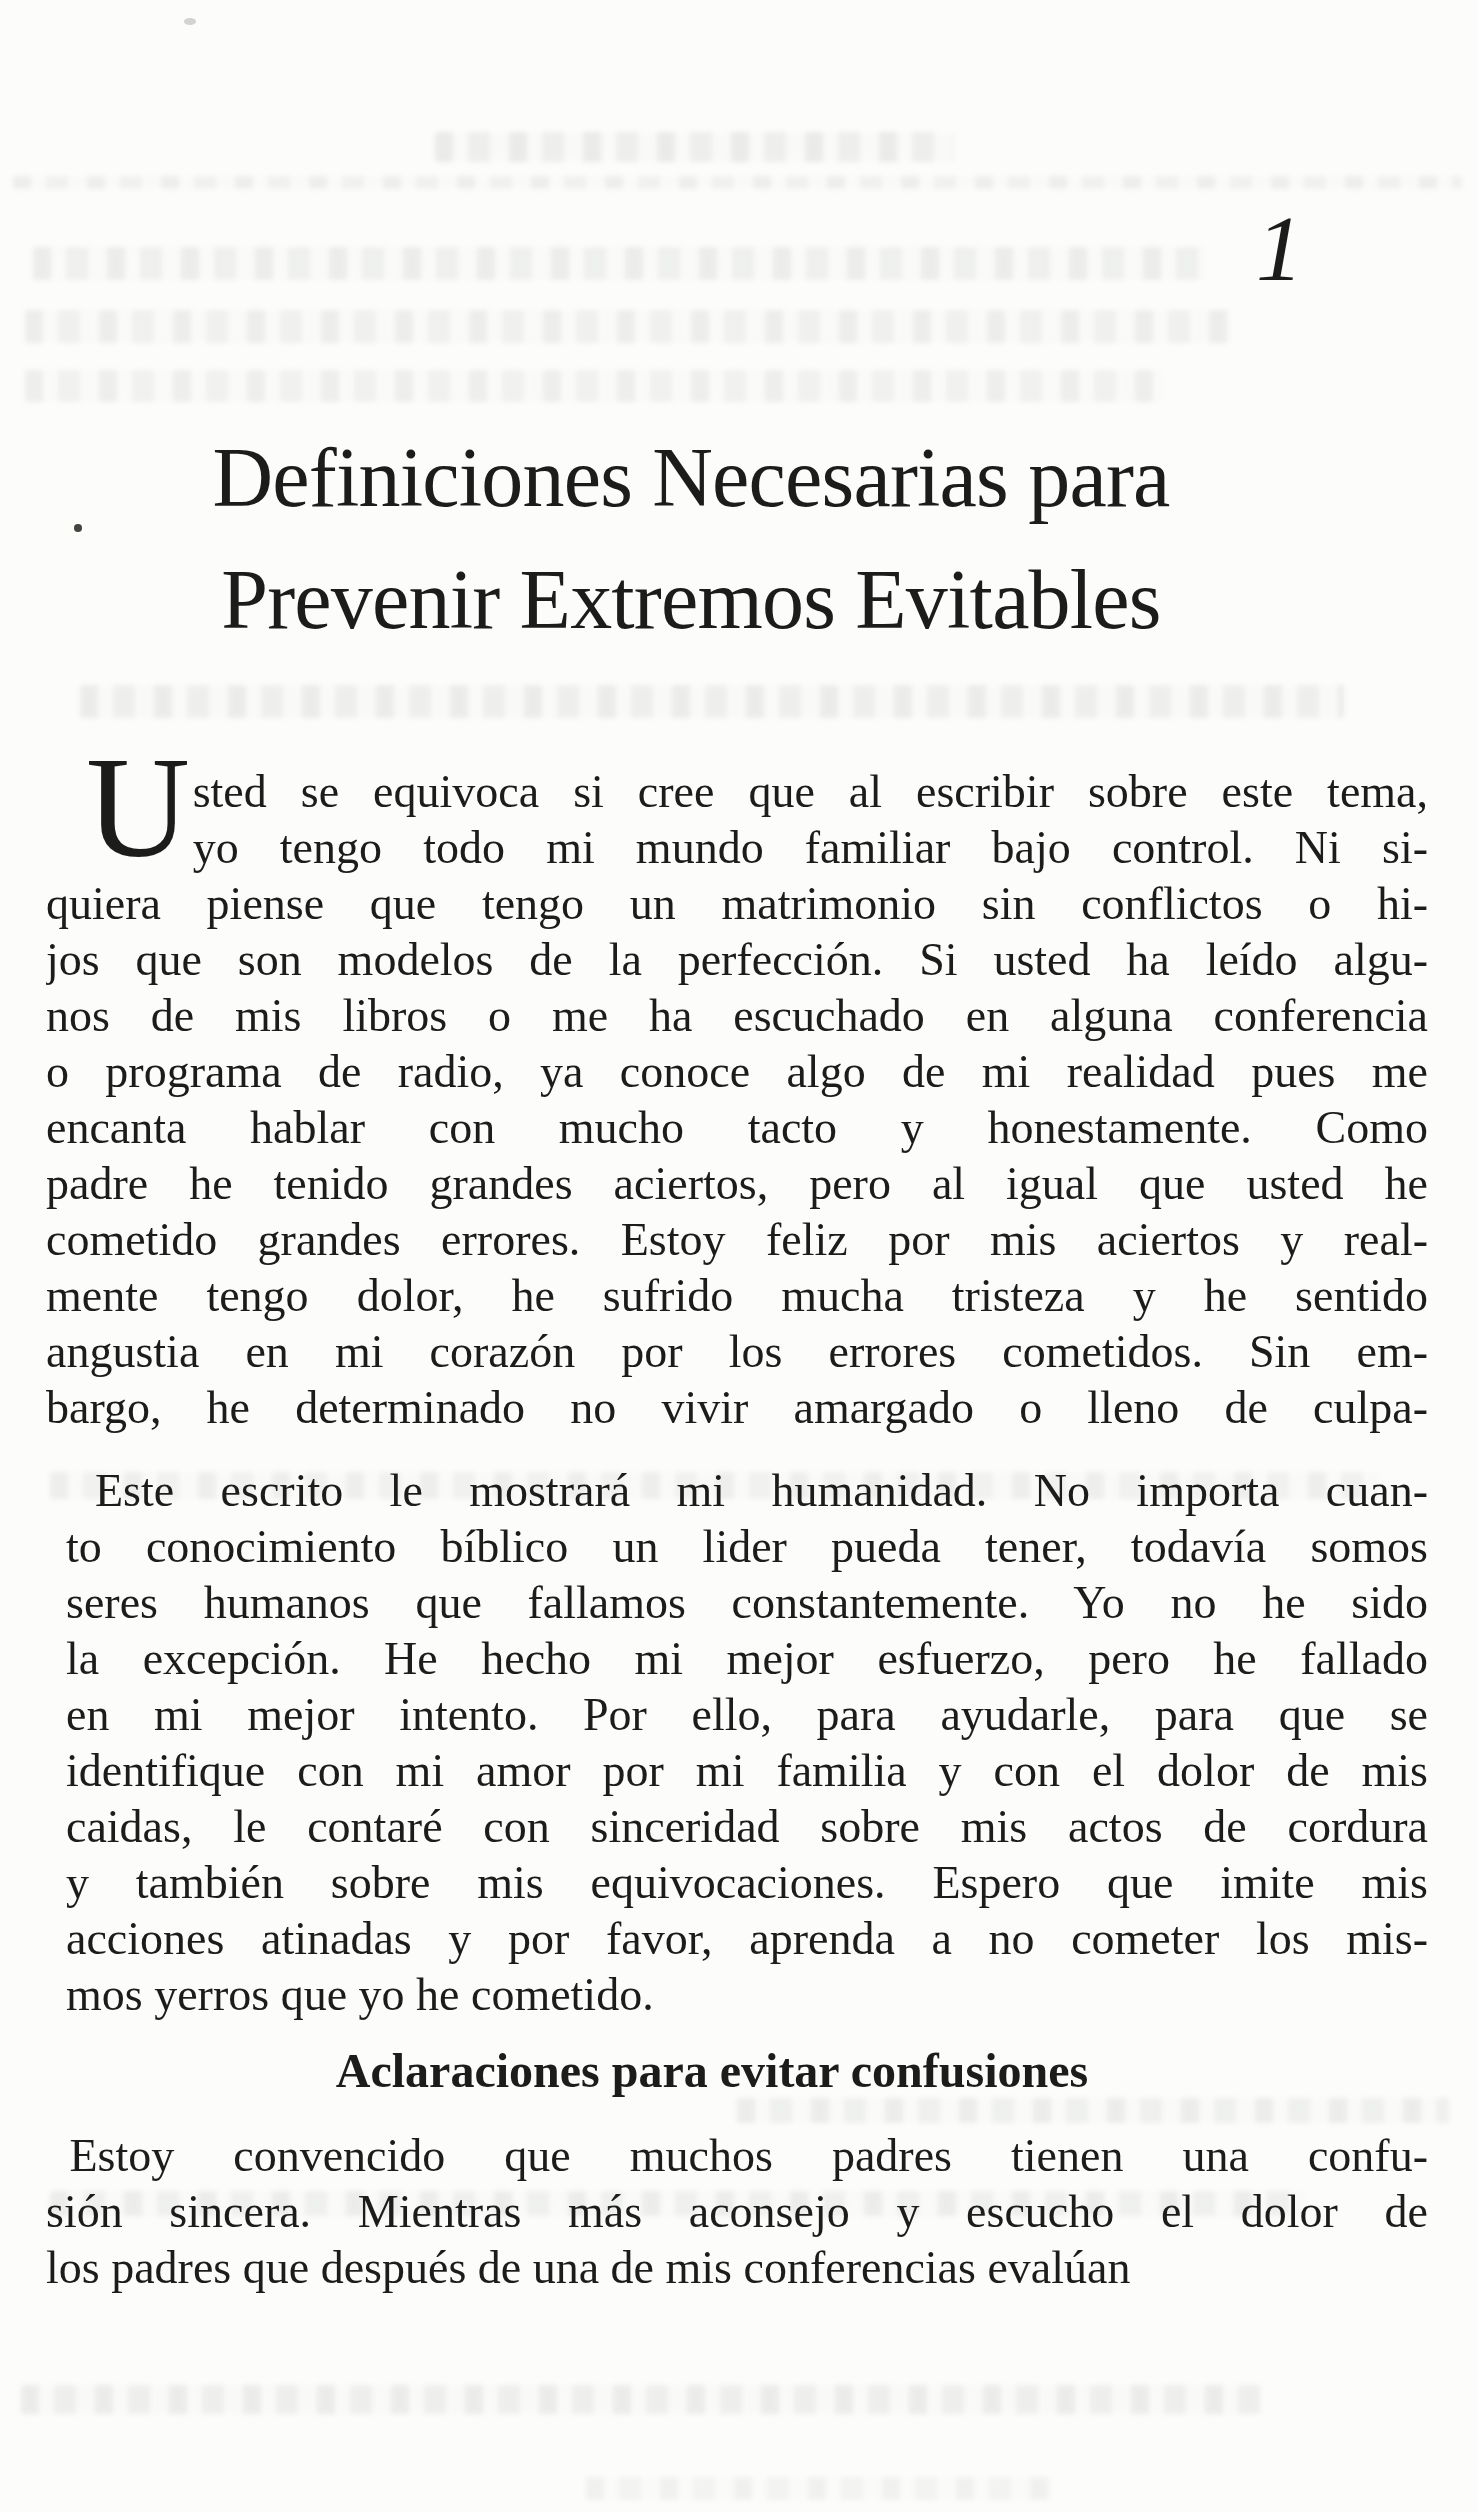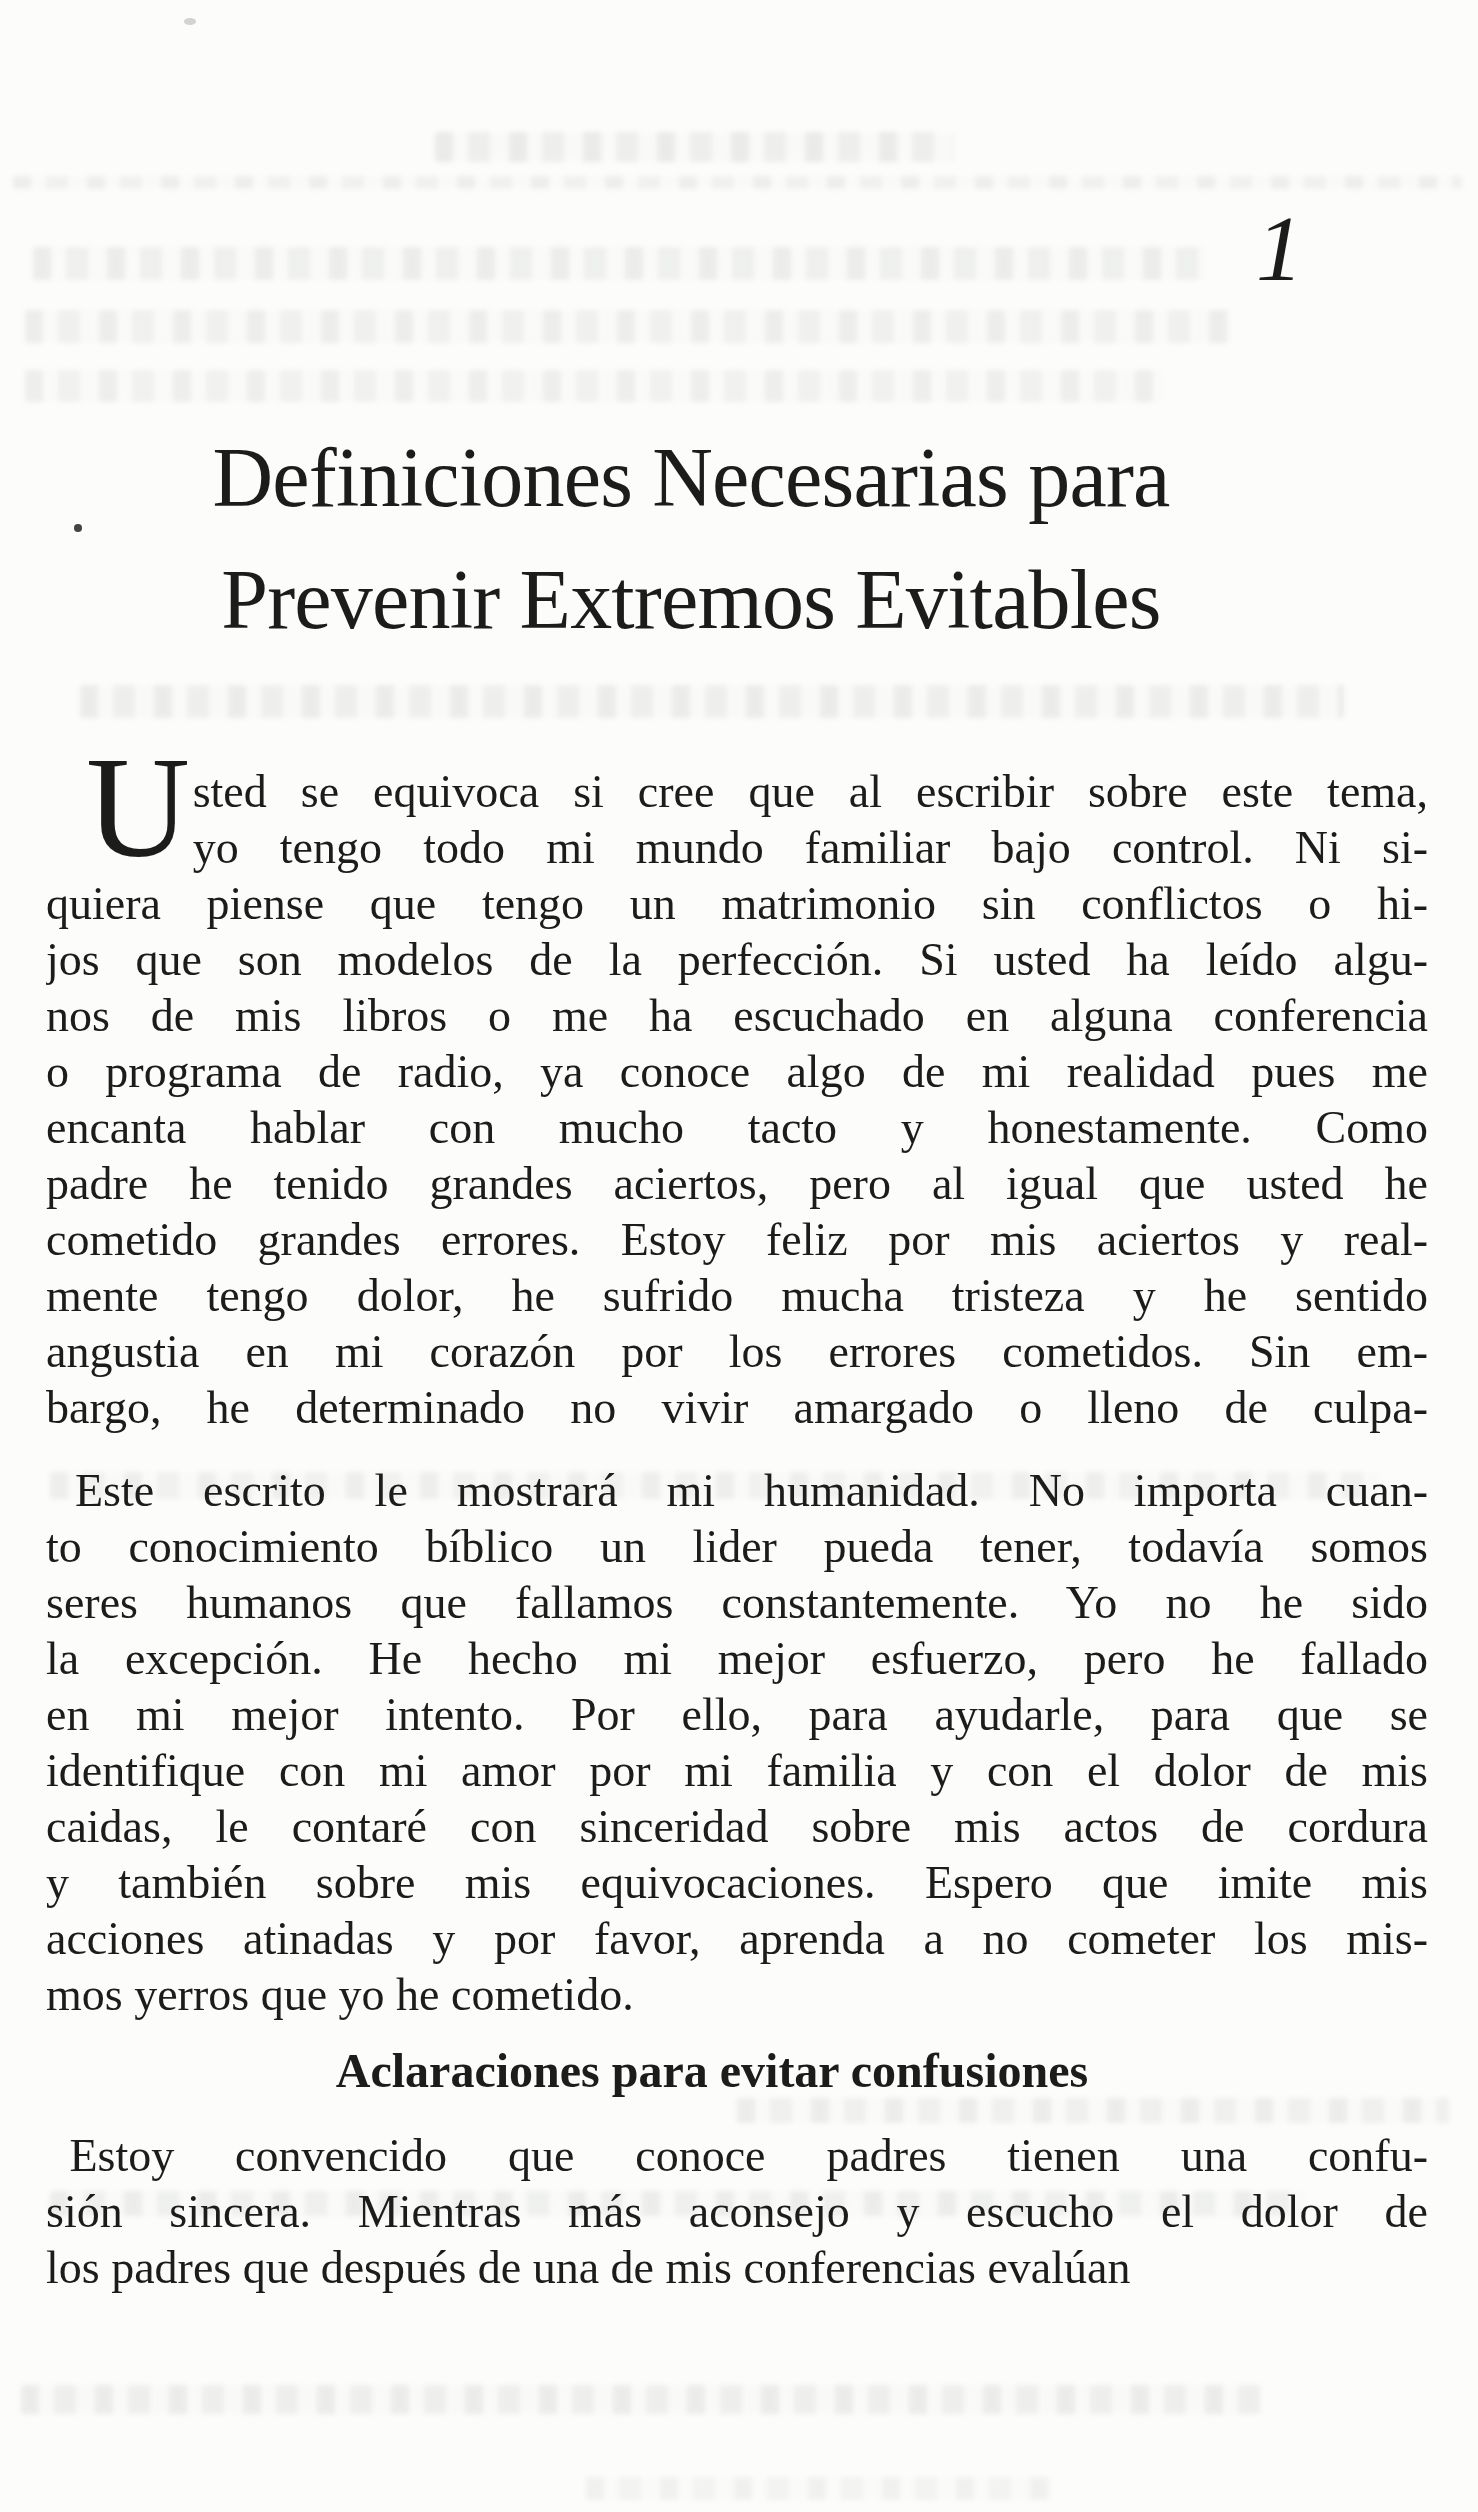--- a/index.html
+++ b/index.html
@@ -35,21 +35,21 @@
   .para{ position:relative; }
   .dropcap{
     float:left;width:100px;height:112px;
     margin-left:40px;margin-right:6.7px;
     font-size:144px;overflow:visible;
   }
   .dropcap span{
     display:block;line-height:1;
     transform:translateY(-28px);
   }
-  .p2{ margin-top:27px; }
+  .p2{ margin-top:27px;margin-left:20px; }
   .p3{ margin-top:30px; }
   .indent35{ text-indent:29px; }
   .indent28{ text-indent:23.4px; }
   .heading{
     margin:20px 50px 0 0;
     text-align:center;
     font-weight:bold;
     font-size:48px;line-height:55px;
   }
 
@@ -127,20 +127,20 @@
       <div class="ln j">identifique con mi amor por mi familia y con el dolor de mis</div>
       <div class="ln j">caidas, le contaré con sinceridad sobre mis actos de cordura</div>
       <div class="ln j">y también sobre mis equivocaciones. Espero que imite mis</div>
       <div class="ln j">acciones atinadas y por favor, aprenda a no cometer los mis-</div>
       <div class="ln" style="text-align:left;">mos yerros que yo he cometido.</div>
     </div>
 
     <div class="heading">Aclaraciones para evitar confusiones</div>
 
     <div class="para p3">
-      <div class="ln j indent28">Estoy convencido que conoce padres tienen una confu-</div>
+      <div class="ln j indent28">Estoy convencido que muchos padres tienen una confu-</div>
       <div class="ln j">sión sincera.  Mientras más aconsejo y escucho el dolor de</div>
       <div class="ln" style="text-align:left;">los padres que después de una de mis conferencias evalúan</div>
     </div>
 
   </div>
 </div>
 
 
 </body></html>

